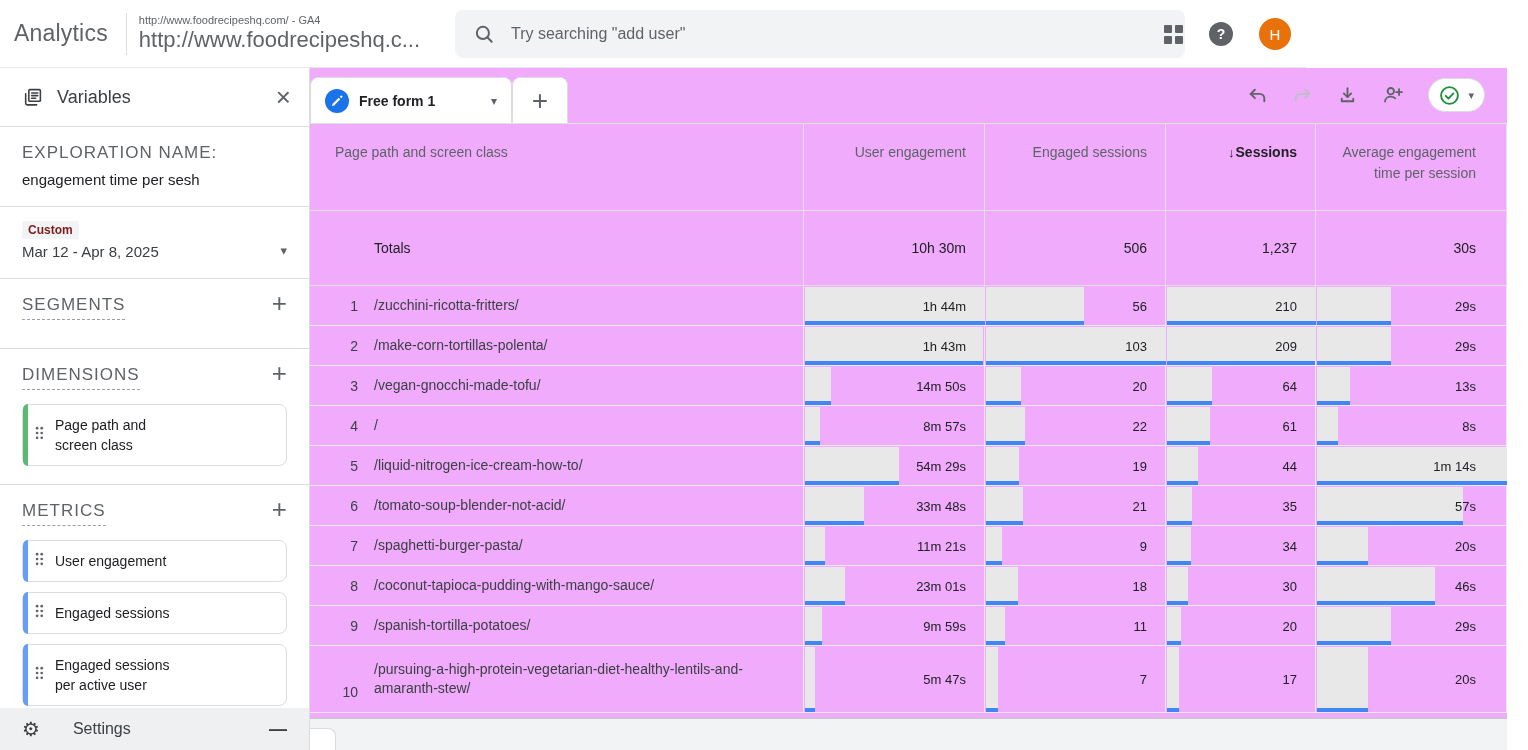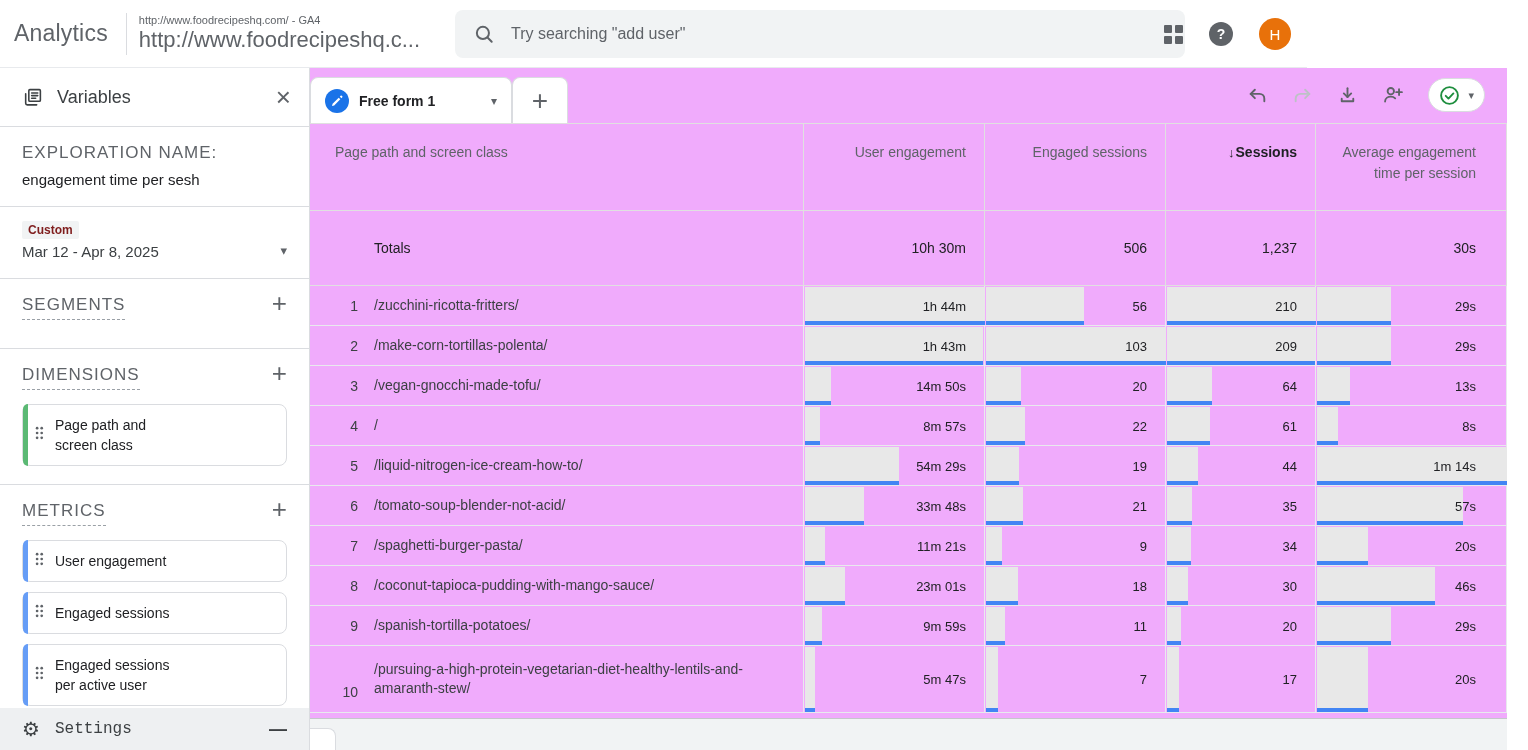--- a/index.html
+++ b/index.html
@@ -49,21 +49,21 @@
   .chip { position:relative; border:1px solid #dadce0; border-radius:8px; min-height:42px;
     display:flex; align-items:center; padding:10px 12px 10px 32px; cursor:grab; background:#fff; }
   .chip-accent { position:absolute; left:0; top:-1px; bottom:-1px; width:5px; border-radius:7px 0 0 7px; }
   .chip-handle { position:absolute; left:12px; top:50%; transform:translateY(-50%); }
   .chip-label { font-size:14px; color:#202124; line-height:20px; max-width:118px; }
   .chip.partial { height:13px; min-height:13px; border-bottom:none; border-radius:8px 8px 0 0; }
   .seg-pad { padding-bottom:28px; }
   .settings-bar { position:absolute; left:0; right:0; bottom:0; height:42px; background:#eef0f2;
     display:flex; align-items:center; padding:0 22px; cursor:pointer; z-index:3; }
   .gear { font-size:20px; color:#3c4043; }
-  .settings-label { font-size:16px; color:#3c4043; margin-left:15px;font-family:Liberation Mono, monospace; }
+  .settings-label { font-size:16px; color:#3c4043; margin-left:33px; }
   .minimize { margin-left:auto; color:#3c4043; font-size:18px; font-weight:700; cursor:pointer; }
 
   
   .tabstrip { height:55px; display:flex; align-items:flex-end; position:relative; }
   .tab { height:46px; display:flex; align-items:center; border:1px solid #dadce0; border-bottom:none;
     border-radius:8px 8px 0 0; background:#fff; cursor:pointer; }
   .tab.active { width:202px; padding:0 14px; gap:10px; }
   .tab-label { font-size:14px; font-weight:600; color:#202124; }
   .tab-caret { margin-left:auto; color:#5f6368; font-size:12px; }
   .tab.add { width:56px; justify-content:center; margin-left:0; }

